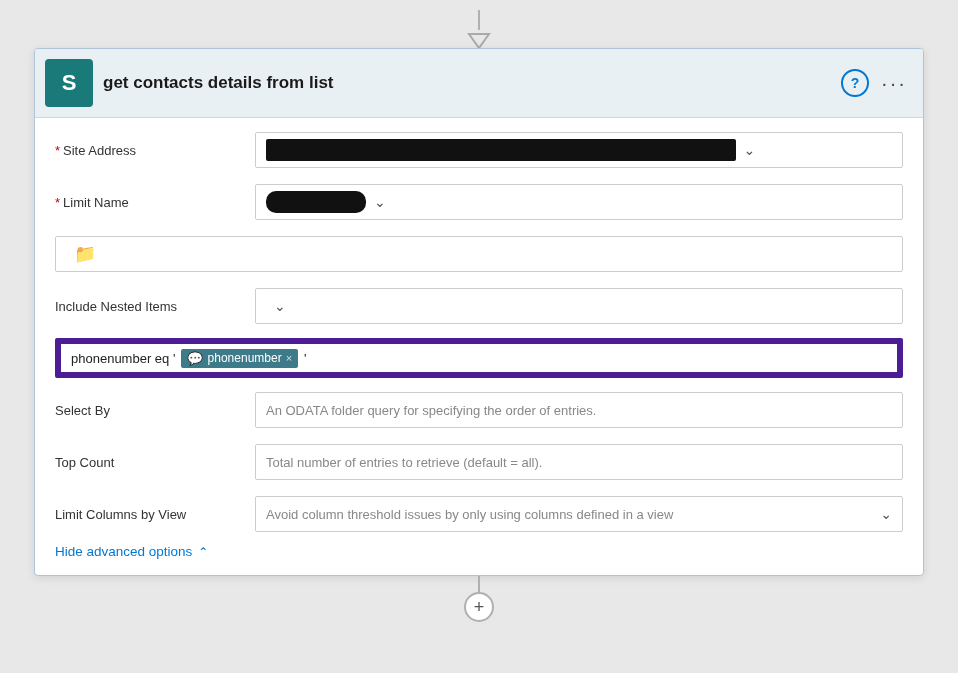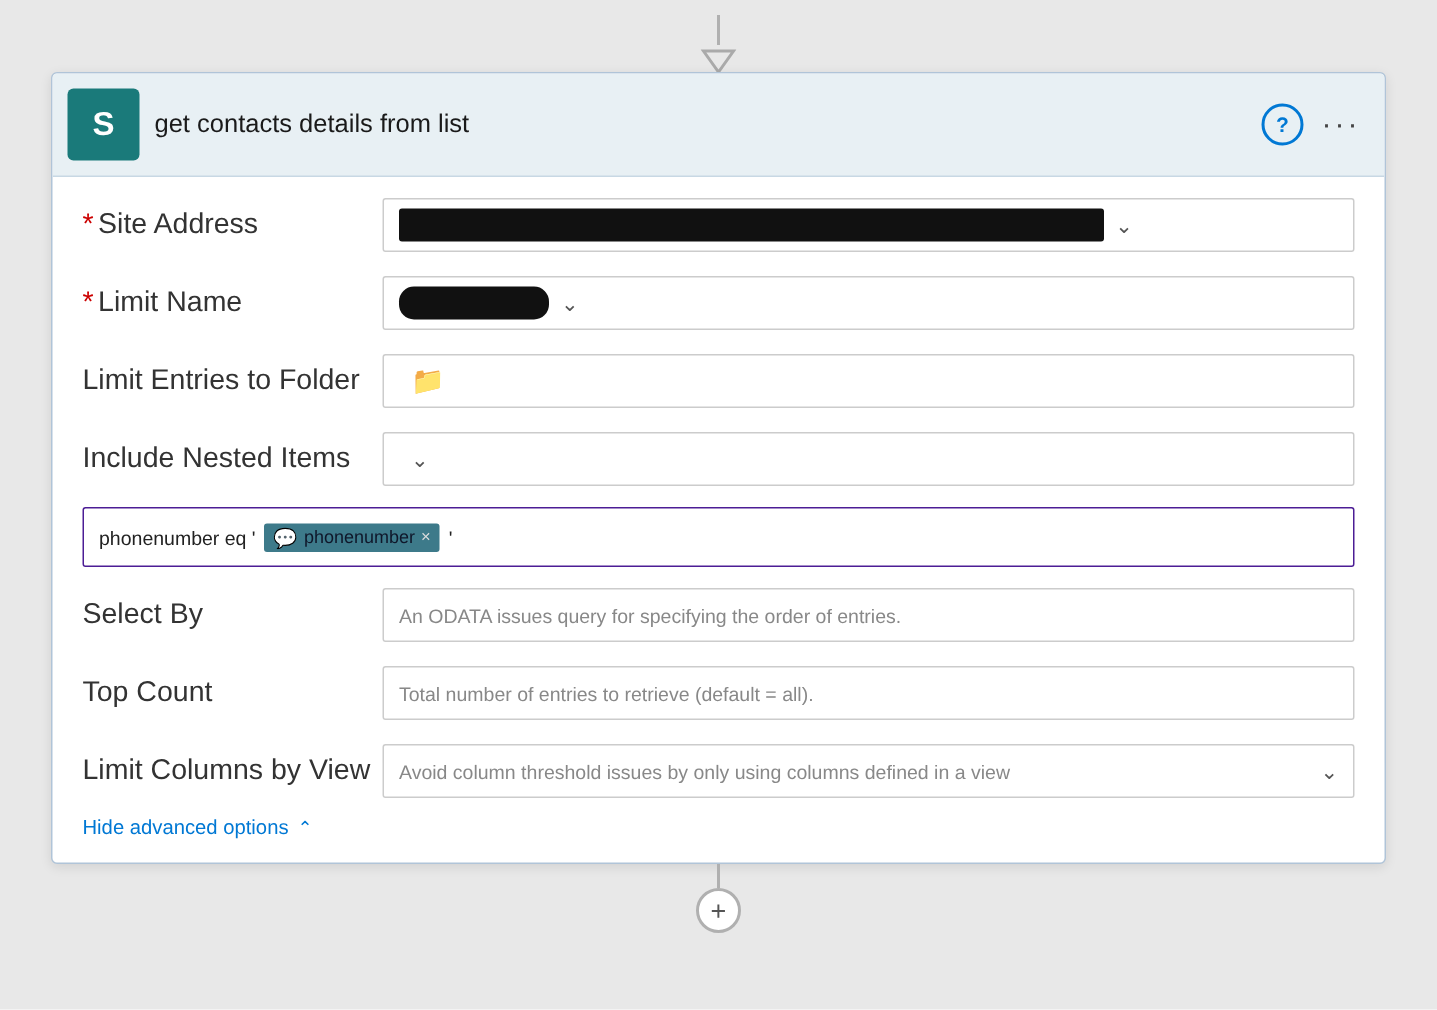--- a/index.html
+++ b/index.html
@@ -56,21 +56,21 @@
       flex-shrink: 0;
     }
     .header-icon-letter {
       color: #fff;
       font-size: 22px;
       font-weight: bold;
     }
     .header-title {
       flex: 1;
       font-size: 17px;
-      font-weight: 400;
+      font-weight: 700;
       color: #1a1a1a;
     }
     .header-actions {
       display: flex;
       align-items: center;
       gap: 12px;
     }
     .help-btn {
       width: 28px;
       height: 28px;
@@ -98,21 +98,21 @@
 
     
     .form-row {
       display: flex;
       align-items: center;
       margin-bottom: 8px;
       min-height: 44px;
     }
     .form-label {
       width: 200px;
-      font-size: 19px;
+      font-size: 13px;
       color: #333;
       flex-shrink: 0;
     }
     .required-star {
       color: #c00;
       margin-right: 3px;
     }
     .form-control {
       flex: 1;
       border: 1px solid #ccc;
@@ -151,21 +151,21 @@
     .folder-icon {
       color: #555;
       font-size: 18px;
       margin-left: 8px;
       cursor: pointer;
     }
 
     
     .filter-input {
       flex: 1;
-      border: 1px solid #4c1d95;
+      border: 6px solid #4c1d95;
       border-radius: 2px;
       background: #fff;
       display: flex;
       align-items: center;
       min-height: 40px;
       padding: 0 10px;
       gap: 6px;
       flex-wrap: wrap;
     }
     .filter-text-before {
@@ -180,21 +180,21 @@
       padding: 2px 6px;
       gap: 4px;
       color: #fff;
       font-size: 12px;
     }
     .tag-icon {
       font-size: 13px;
     }
     .tag-text {
       font-size: 12px;
-      color: #0f172a;
+      color: #ffffff;
     }
     .tag-close {
       font-size: 11px;
       cursor: pointer;
       color: #ddd;
     }
     .filter-text-after {
       font-size: 13px;
       color: #222;
     }
@@ -286,21 +286,20 @@
       <div class="form-label">
         <span class="required-star">*</span><span>Limit Name</span>
       </div>
       <div class="form-control">
         <div class="masked-small"></div>
         <span class="dropdown-arrow">⌄</span>
       </div>
     </div>
 
     <div class="form-row">
-      <div class="form-label">Limit Entries to Folder</div>
       <div class="form-control">
         <span class="folder-icon">📁</span>
       </div>
     </div>
 
     <div class="form-row">
       <div class="form-label">Include Nested Items</div>
       <div class="form-control">
         <span class="dropdown-arrow">⌄</span>
       </div>
@@ -314,21 +313,21 @@
           <span class="tag-text">phonenumber</span>
           <span class="tag-close">×</span>
         </div>
         <span class="filter-text-after">'</span>
       </div>
     </div>
 
     <div class="form-row">
       <div class="form-label">Select By</div>
       <div class="form-control">
-        <span class="form-control-text">An ODATA issues query for specifying the order of entries.</span>
+        <span class="form-control-text">An ODATA folder query for specifying the order of entries.</span>
       </div>
     </div>
 
     <div class="form-row">
       <div class="form-label">Top Count</div>
       <div class="form-control">
         <span class="form-control-text">Total number of entries to retrieve (default = all).</span>
       </div>
     </div>
 

